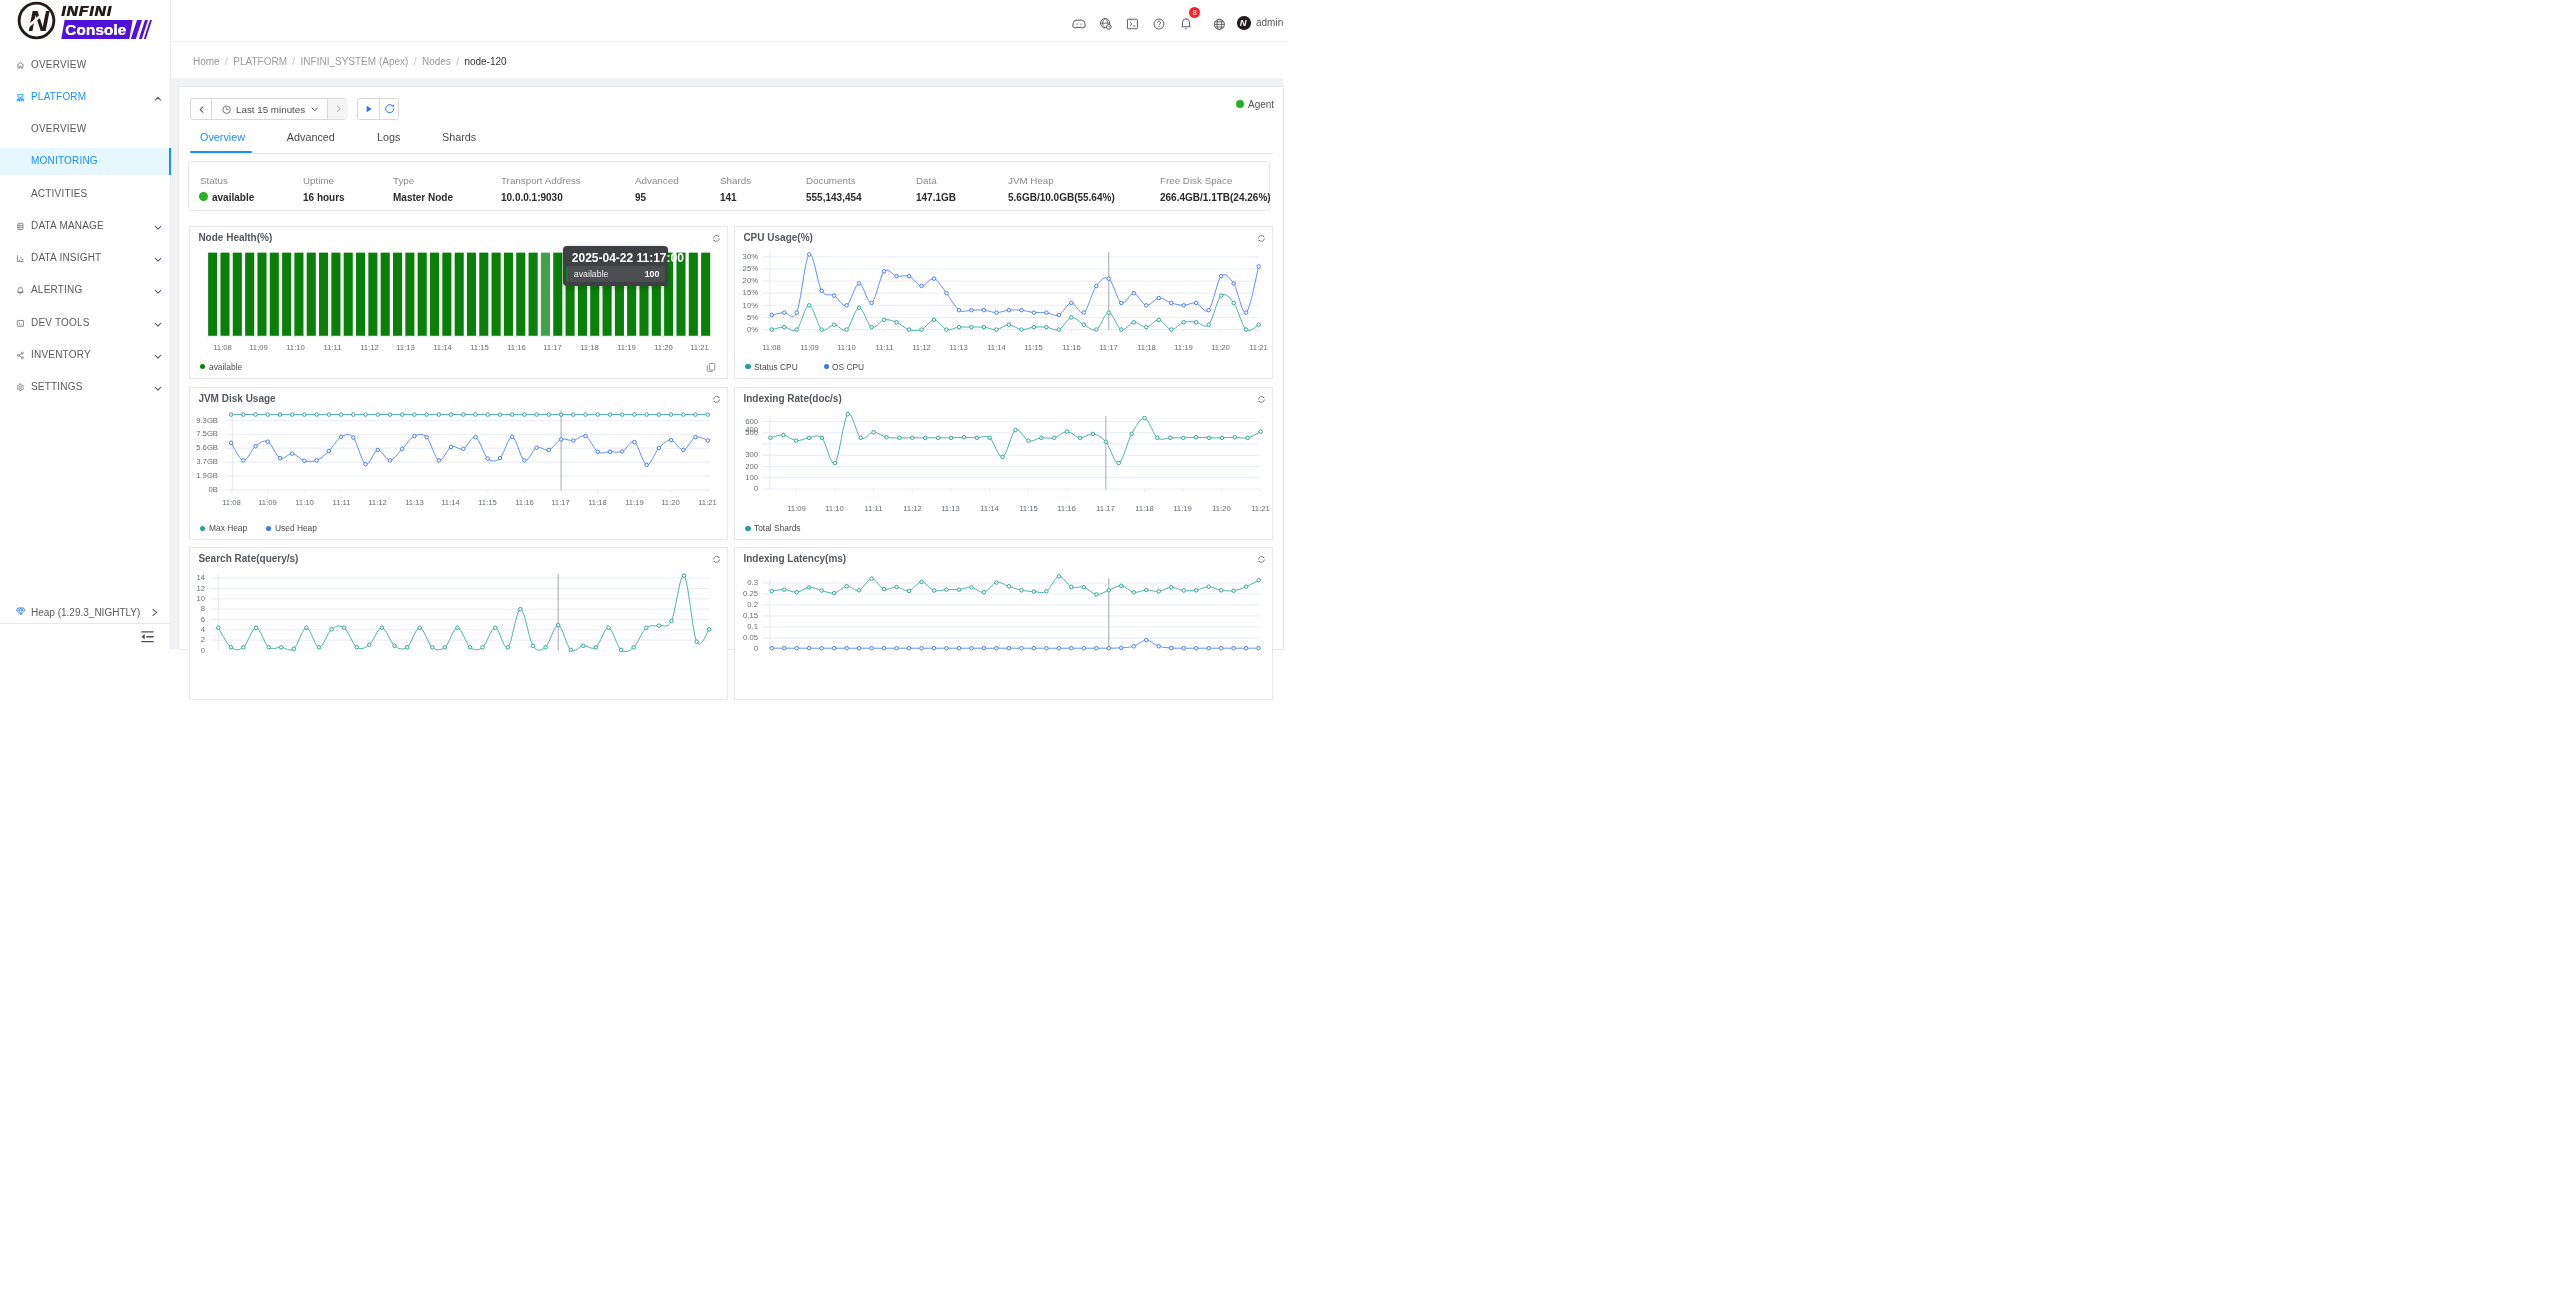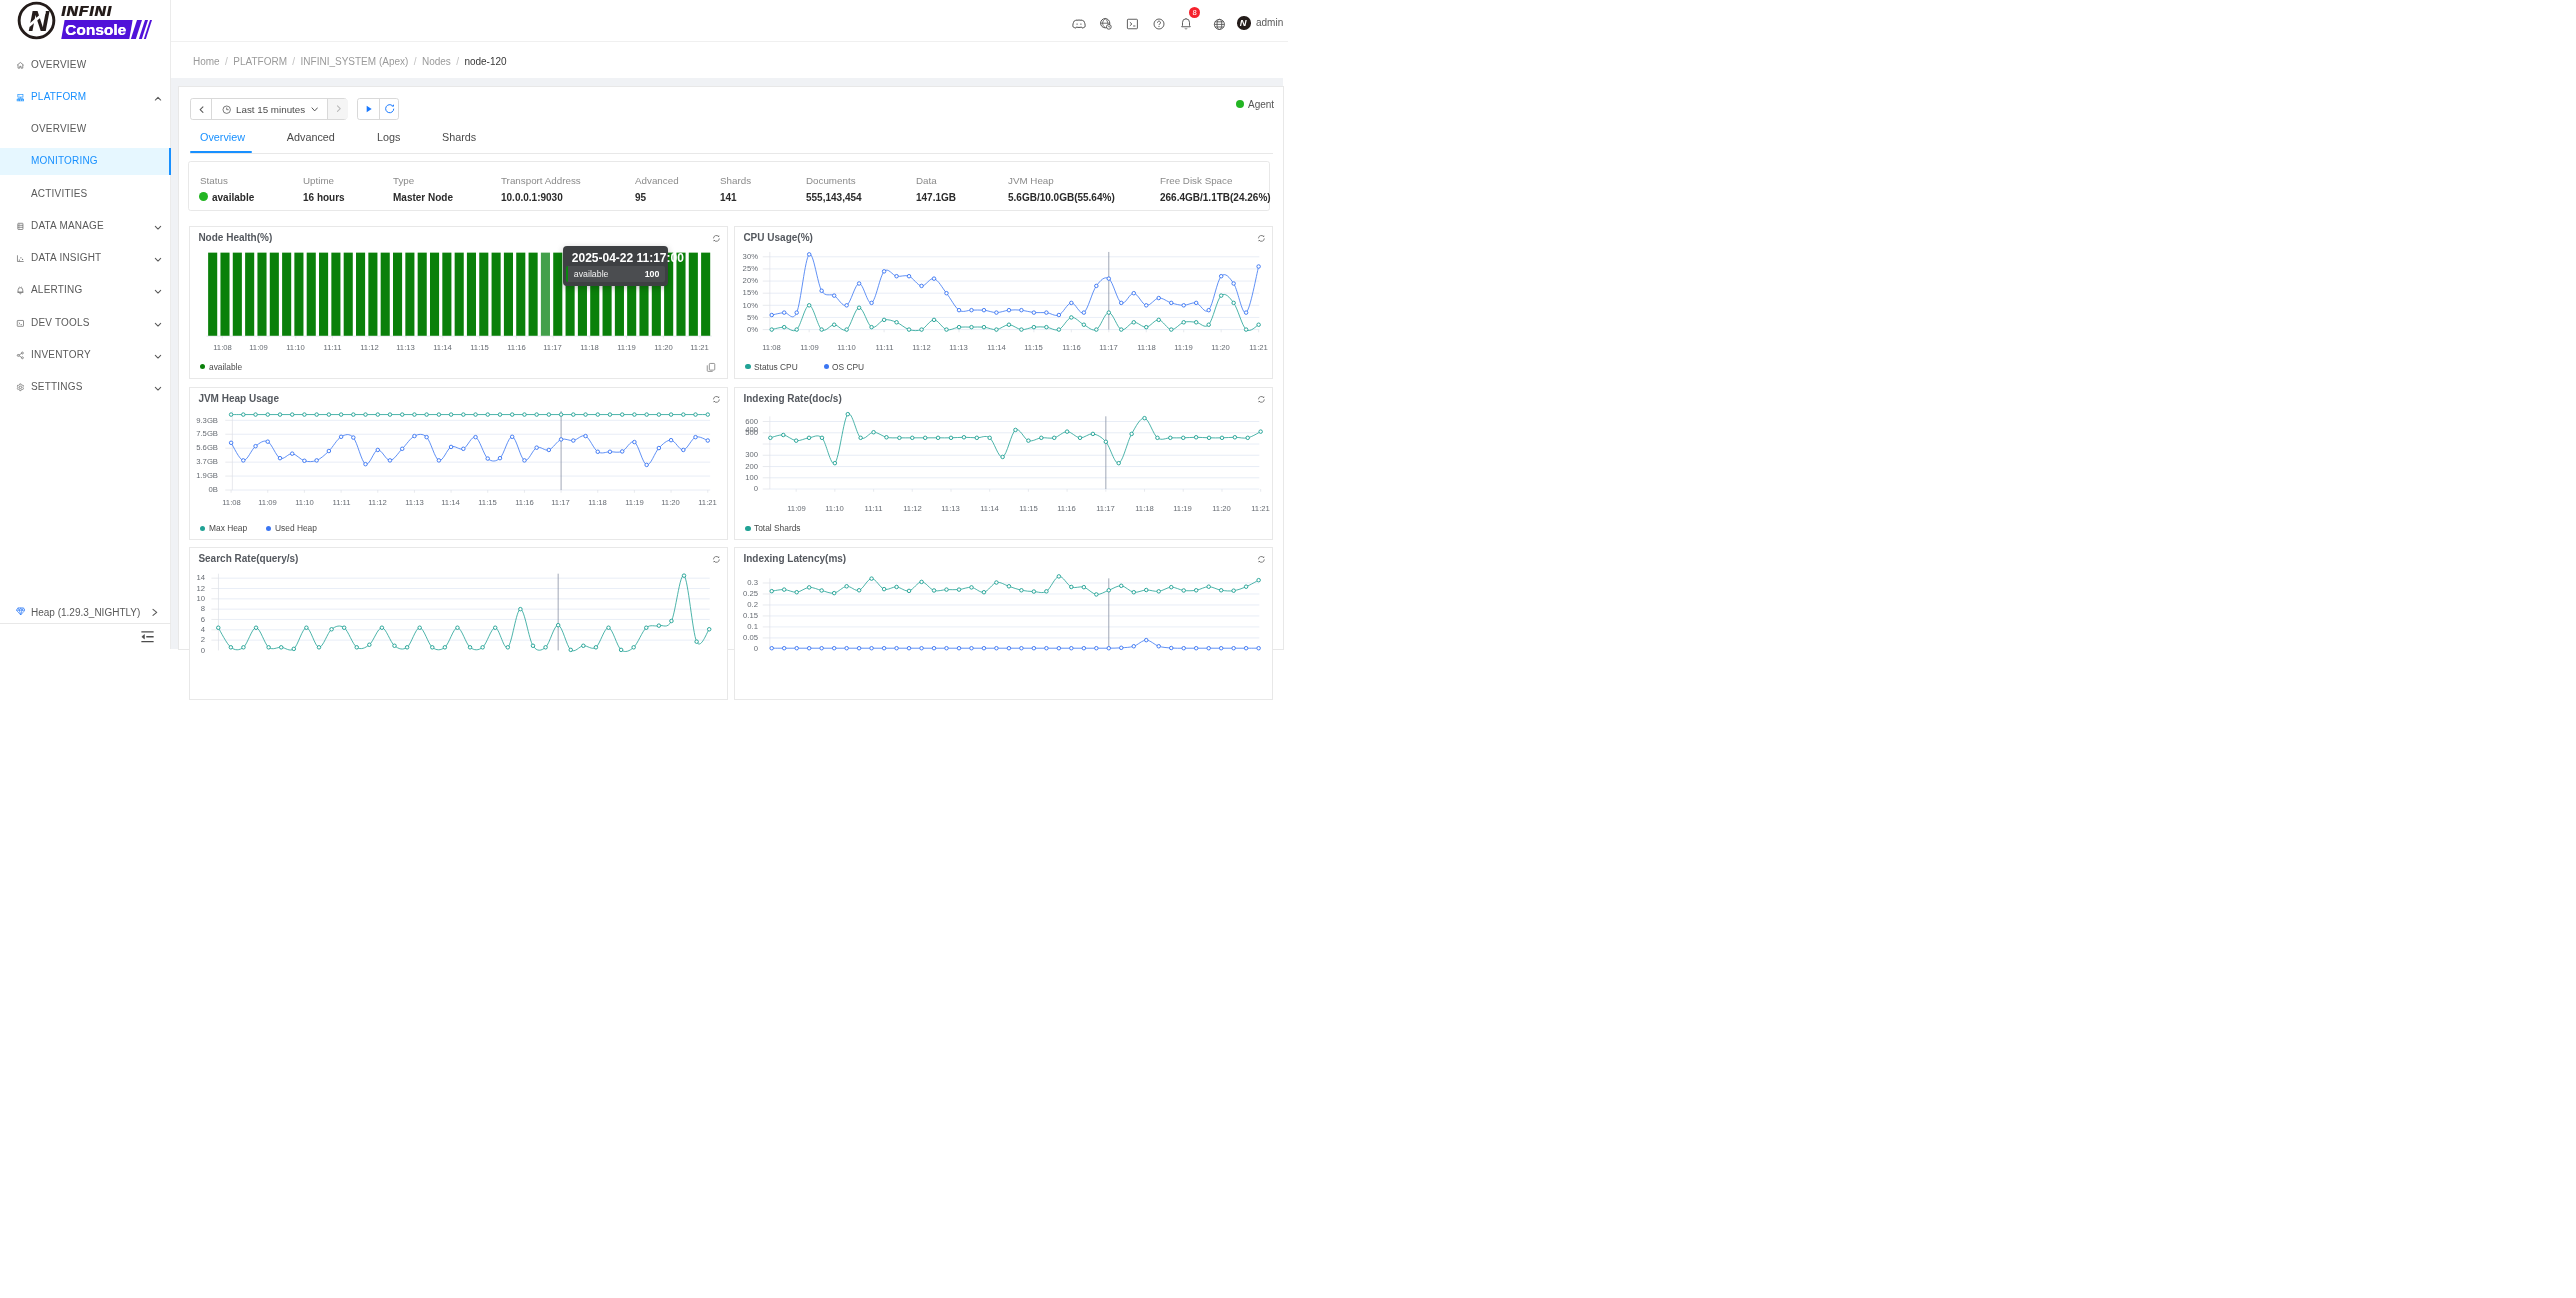--- a/index.html
+++ b/index.html
@@ -353,21 +353,21 @@
     <div class="xl" style="left:398px;top:116px;width:27px">11:18</div>
     <div class="xl" style="left:435px;top:116px;width:27px">11:19</div>
     <div class="xl" style="left:472px;top:116px;width:27px">11:20</div>
     <div class="xl" style="left:510px;top:116px;width:27px">11:21</div>
     <span style="position:absolute;left:10.4px;top:137px;width:5.4px;height:5.4px;border-radius:50%;background:#21a295"></span>
     <span class="leg" style="left:19px;top:135px">Status CPU</span>
     <span style="position:absolute;left:89px;top:137px;width:5.4px;height:5.4px;border-radius:50%;background:#3b76f2"></span>
     <span class="leg" style="left:97px;top:135px">OS CPU</span>
   </div>
 <div class="card" style="left:189px;top:387px;width:539px;height:153px">
-    <div class="ctitle">JVM Heap Usage</div>
+    <div class="ctitle">JVM Disk Usage</div>
     <svg style="position:absolute;left:522px;top:6.7px" width="8.8" height="8.8" viewBox="0 0 24 24" fill="none">
 <path d="M20 12a8 8 0 0 1-14.6 4.5" stroke="#666" stroke-width="2.2"></path>
 <path d="M4 12a8 8 0 0 1 14.6-4.5" stroke="#666" stroke-width="2.2"></path>
 <path d="M19.6 3.2v4.6h-4.6z" fill="#666"></path>
 <path d="M4.4 20.8v-4.6h4.6z" fill="#666"></path>
 </svg>
     <svg style="position:absolute;left:0;top:0" width="539" height="153" viewBox="0 0 800 227">
       <line x1="62.4" y1="47.9" x2="772" y2="47.9" stroke="#dde4f1" stroke-width="1"></line>
       <line x1="52.4" y1="47.9" x2="62.4" y2="47.9" stroke="#dcdfe6" stroke-width="1"></line>
       <line x1="62.4" y1="68.6" x2="772" y2="68.6" stroke="#dde4f1" stroke-width="1"></line>

